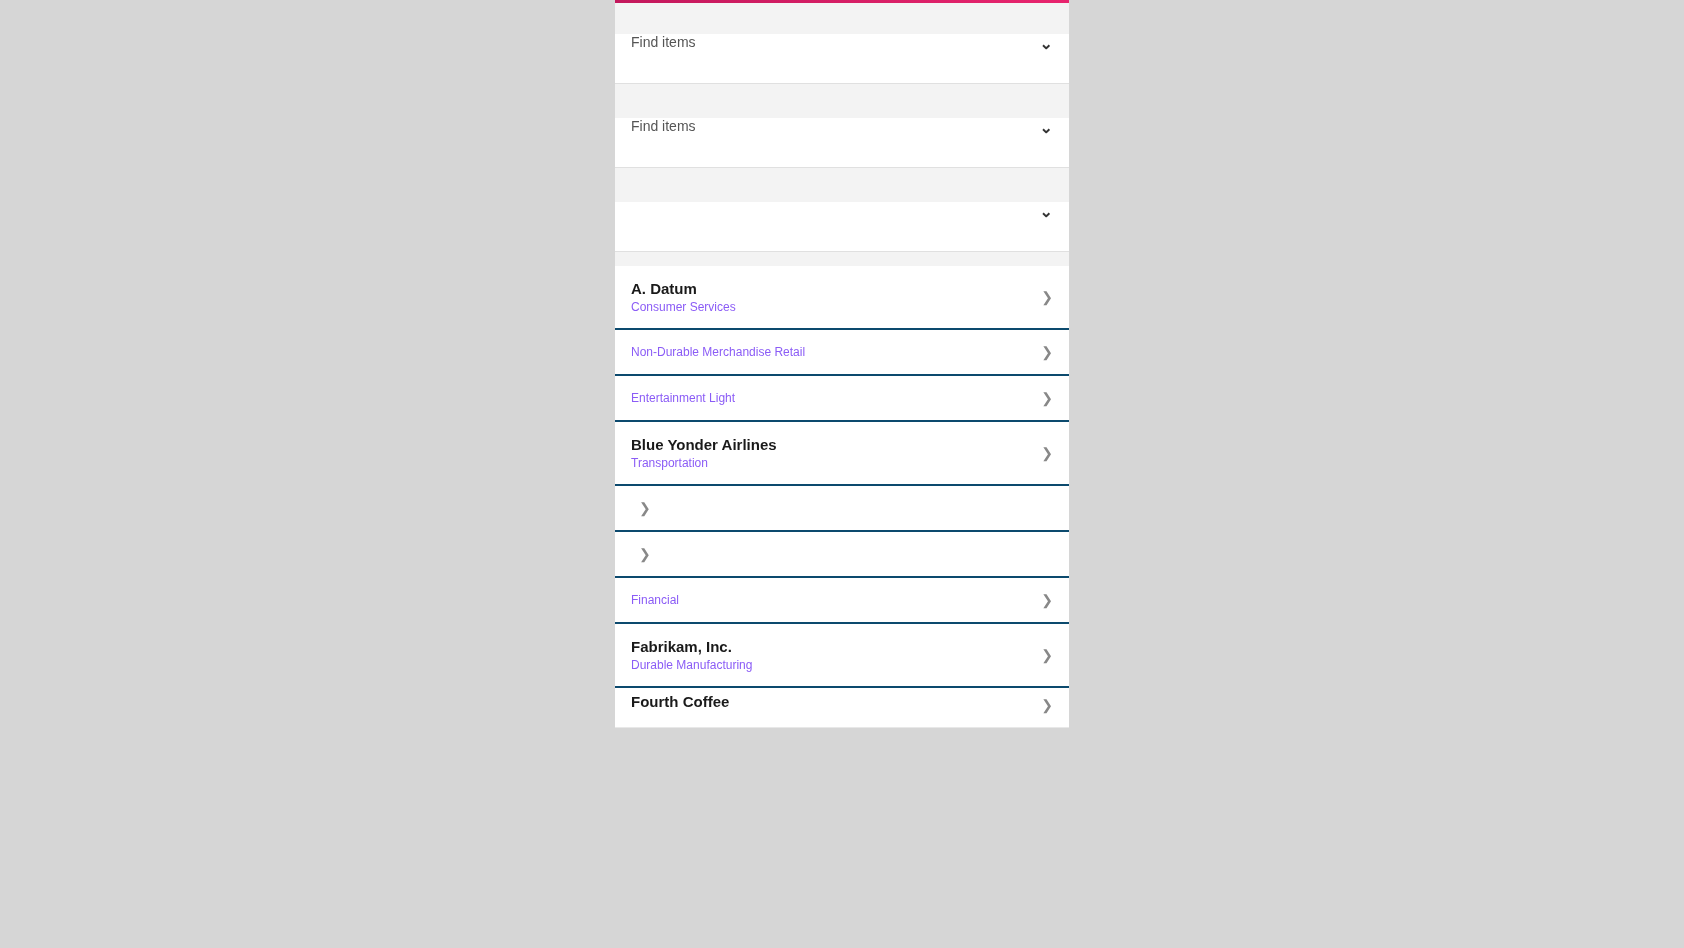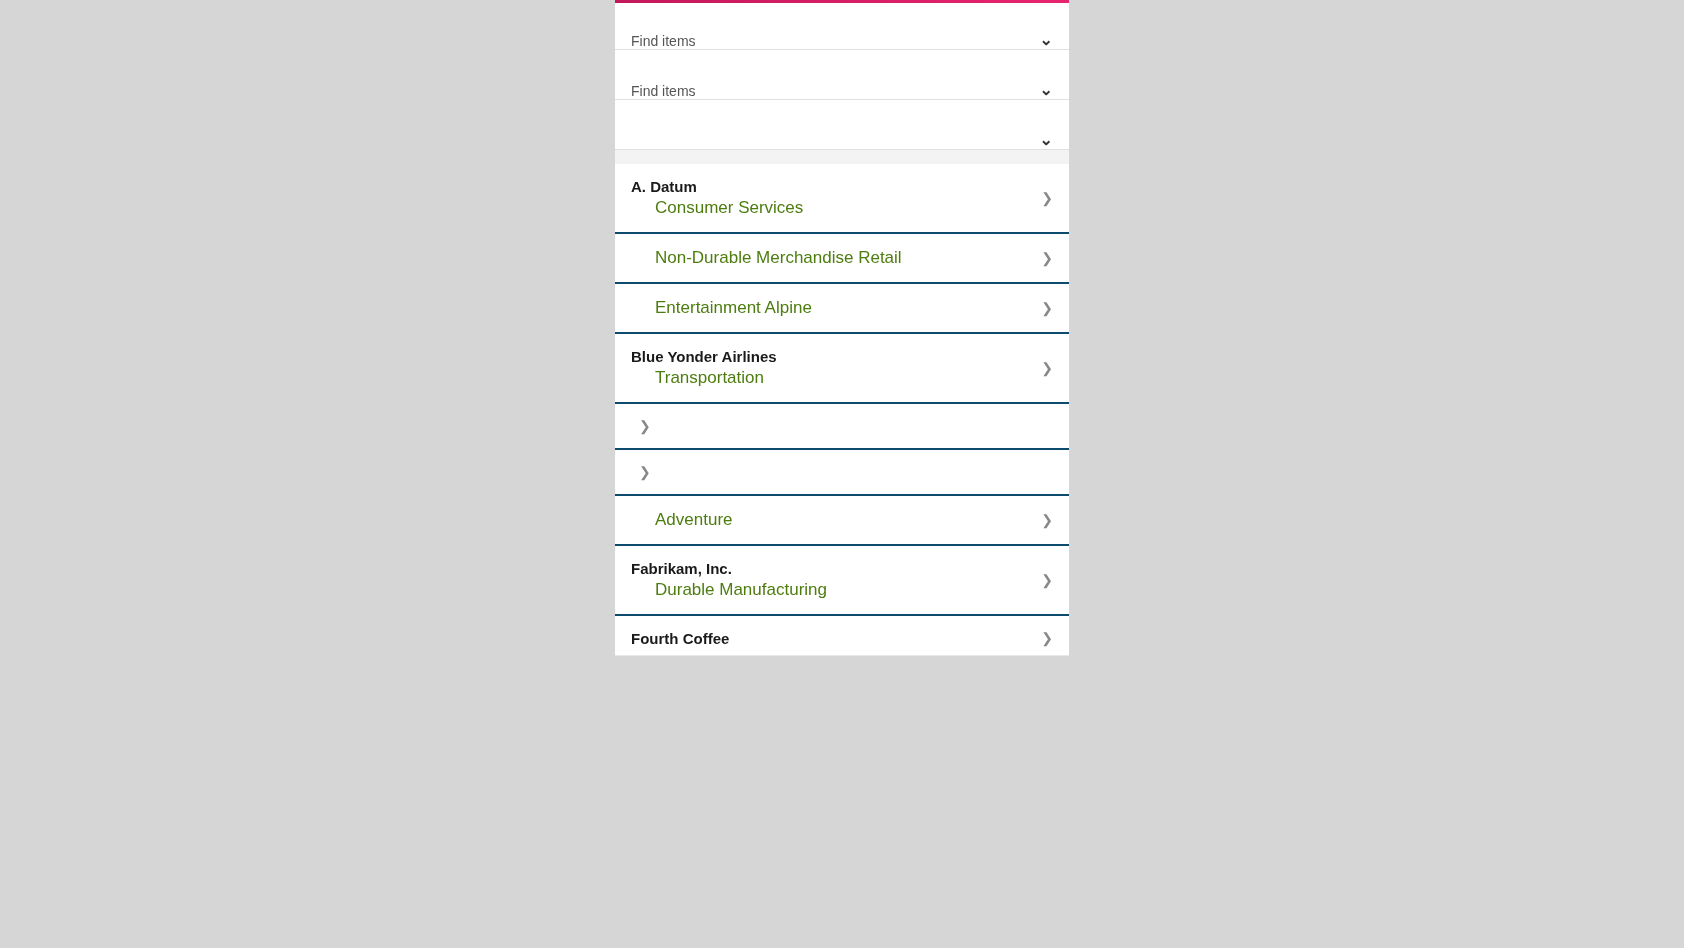--- a/index.html
+++ b/index.html
@@ -35,24 +35,25 @@
       width: 100%;
       position: absolute;
       top: 0;
       left: 0;
     }
 
     .filter-row {
       background: #ffffff;
       border-bottom: 1px solid #e0e0e0;
       display: flex;
-      align-items: flex-end;
+      align-items: flex-start;
       height: 50px;
       padding: 0 16px;
       cursor: pointer;
+      margin-top: 34px;
     }
 
     .filter-label {
       flex: 1;
       font-size: 14px;
       color: #555555;
     }
 
     .chevron-icon {
       font-size: 16px;
@@ -86,23 +87,22 @@
     }
 
     .list-item-title {
       font-size: 15px;
       font-weight: 600;
       color: #1a1a1a;
       margin-bottom: 3px;
     }
 
     .list-item-subtitle {
-      font-size: 17px;
-      color: #4d7c0f;
-      margin-left: 24px;
+      font-size: 12px;
+      color: #8b5cf6;
     }
 
     .chevron-right-icon {
       font-size: 14px;
       color: #888888;
       margin-left: 8px;
     }
 
     
     .list-container::-webkit-scrollbar {
@@ -111,21 +111,21 @@
     .list-container::-webkit-scrollbar-track {
       background: #f0f0f0;
     }
     .list-container::-webkit-scrollbar-thumb {
       background: #c0c0c0;
       border-radius: 3px;
     }
 
     .fourth-coffee-partial {
       display: flex;
-      align-items: flex-start;
+      align-items: flex-end;
       border-bottom: 1px solid #e8e8e8;
       padding: 14px 16px;
       cursor: pointer;
       background: #ffffff;
       overflow: hidden;
       height: 40px;
       gap: 28px;
     }
   </style>
 </head>
@@ -163,21 +163,21 @@
 
     <div class="list-item">
       <div class="list-item-content">
         <div class="list-item-subtitle">Non-Durable Merchandise Retail</div>
       </div>
       <span class="chevron-right-icon">❯</span>
     </div>
 
     <div class="list-item">
       <div class="list-item-content">
-        <div class="list-item-subtitle">Entertainment Alpine</div>
+        <div class="list-item-subtitle">Entertainment Light</div>
       </div>
       <span class="chevron-right-icon">❯</span>
     </div>
 
     <div class="list-item">
       <div class="list-item-content">
         <div class="list-item-title">Blue Yonder Airlines</div>
         <div class="list-item-subtitle">Transportation</div>
       </div>
       <span class="chevron-right-icon">❯</span>
@@ -186,21 +186,21 @@
     <div class="list-item">
       <span class="chevron-right-icon">❯</span>
     </div>
 
     <div class="list-item">
       <span class="chevron-right-icon">❯</span>
     </div>
 
     <div class="list-item">
       <div class="list-item-content">
-        <div class="list-item-subtitle">Adventure</div>
+        <div class="list-item-subtitle">Financial</div>
       </div>
       <span class="chevron-right-icon">❯</span>
     </div>
 
     <div class="list-item">
       <div class="list-item-content">
         <div class="list-item-title">Fabrikam, Inc.</div>
         <div class="list-item-subtitle">Durable Manufacturing</div>
       </div>
       <span class="chevron-right-icon">❯</span>

